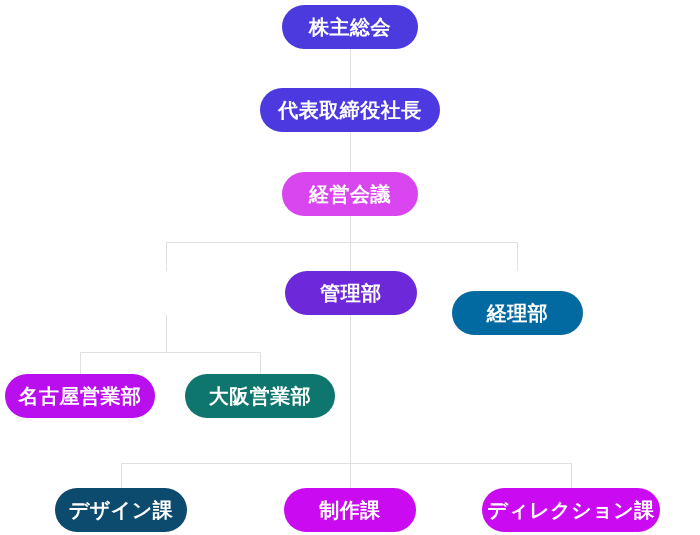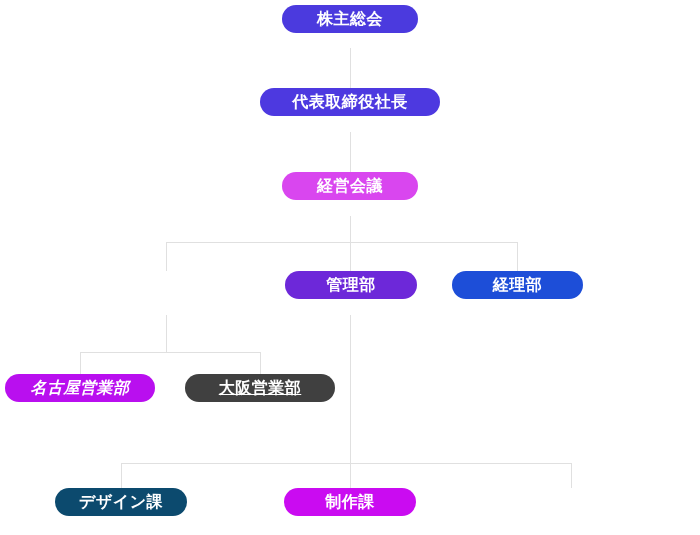--- a/index.html
+++ b/index.html
@@ -10,24 +10,24 @@
   .stage {
     position: relative;
     width: 700px;
     height: 535px;
     background: #ffffff;
     overflow: hidden;
     font-family: "Liberation Sans", "DejaVu Sans", sans-serif;
   }
   .node {
     position: absolute;
-    height: 28px;
+    height: 44px;
     border-radius: 22px;
     color: #ffffff;
-    font-size: 16px;
+    font-size: 20px;
     font-weight: 700;
     letter-spacing: 0.5px;
     display: flex;
     align-items: center;
     justify-content: center;
     box-sizing: border-box;
     white-space: nowrap;
   }
   .line {
     position: absolute;
@@ -36,21 +36,21 @@
   .line.v { width: 1px; }
   .line.h { height: 1px; }
 
   
   .n-shareholders { left: 282px; top: 5px;   width: 136px; }
   .n-president    { left: 260px; top: 88px;  width: 180px; }
   .n-mgmt-meeting { left: 282px; top: 172px; width: 136px; }
   .n-sales        { left: 100px; top: 271px; width: 133px; }
   .n-admin        { left: 285px; top: 271px; width: 132px; }
   .n-accounting   { left: 452px; top: 271px; width: 131px; }
-  .n-nagoya       { left: 5px;   top: 374px; width: 150px; font-style: italic; }
+  .n-nagoya       { left: 5px;   top: 374px; width: 150px; }
   .n-osaka        { left: 185px; top: 374px; width: 150px; }
   .n-design       { left: 55px;  top: 488px; width: 132px; }
   .n-production   { left: 284px; top: 488px; width: 132px; }
   .n-direction    { left: 482px; top: 488px; width: 178px; }
 
   
   .s1  { left: 350px; top: 48px;  height: 40px; }   
   .s2  { left: 350px; top: 132px; height: 40px; }   
   .s3  { left: 350px; top: 216px; height: 55px; }   
   .s4  { left: 166px; top: 242px; width: 351px; }   
@@ -87,24 +87,25 @@
 
   <div class="node n-shareholders" style="background-color: rgb(75, 58, 222);">株主総会</div>
 
   <div class="node n-president" style="background-color: rgb(77, 57, 224);">代表取締役社長</div>
 
   <div class="node n-mgmt-meeting" style="background-color: #d946ef;">経営会議</div>
 
 
   <div class="node n-admin" style="background-color: #6d28d9;">管理部</div>
 
-  <div class="node n-accounting" style="background-color: #1d4ed8;">経理部</div>
+  <div class="node n-accounting" style="background-color: #0369a1; margin-top: 20px;">経理部</div>
 
   <div class="node n-nagoya" style="background-color: rgb(185, 15, 239);">名古屋営業部</div>
 
-  <div class="node n-osaka" style="background-color: #404040; text-decoration: underline;">大阪営業部</div>
+  <div class="node n-osaka" style="background-color: #0f766e;">大阪営業部</div>
 
   <div class="node n-design" style="background-color: #0c4a6e;">デザイン課</div>
 
   <div class="node n-production" style="background-color: rgb(202, 11, 241);">制作課</div>
 
+  <div class="node n-direction" style="background-color: rgb(202, 11, 241);">ディレクション課</div>
 
 </div>
 
 </body></html>

